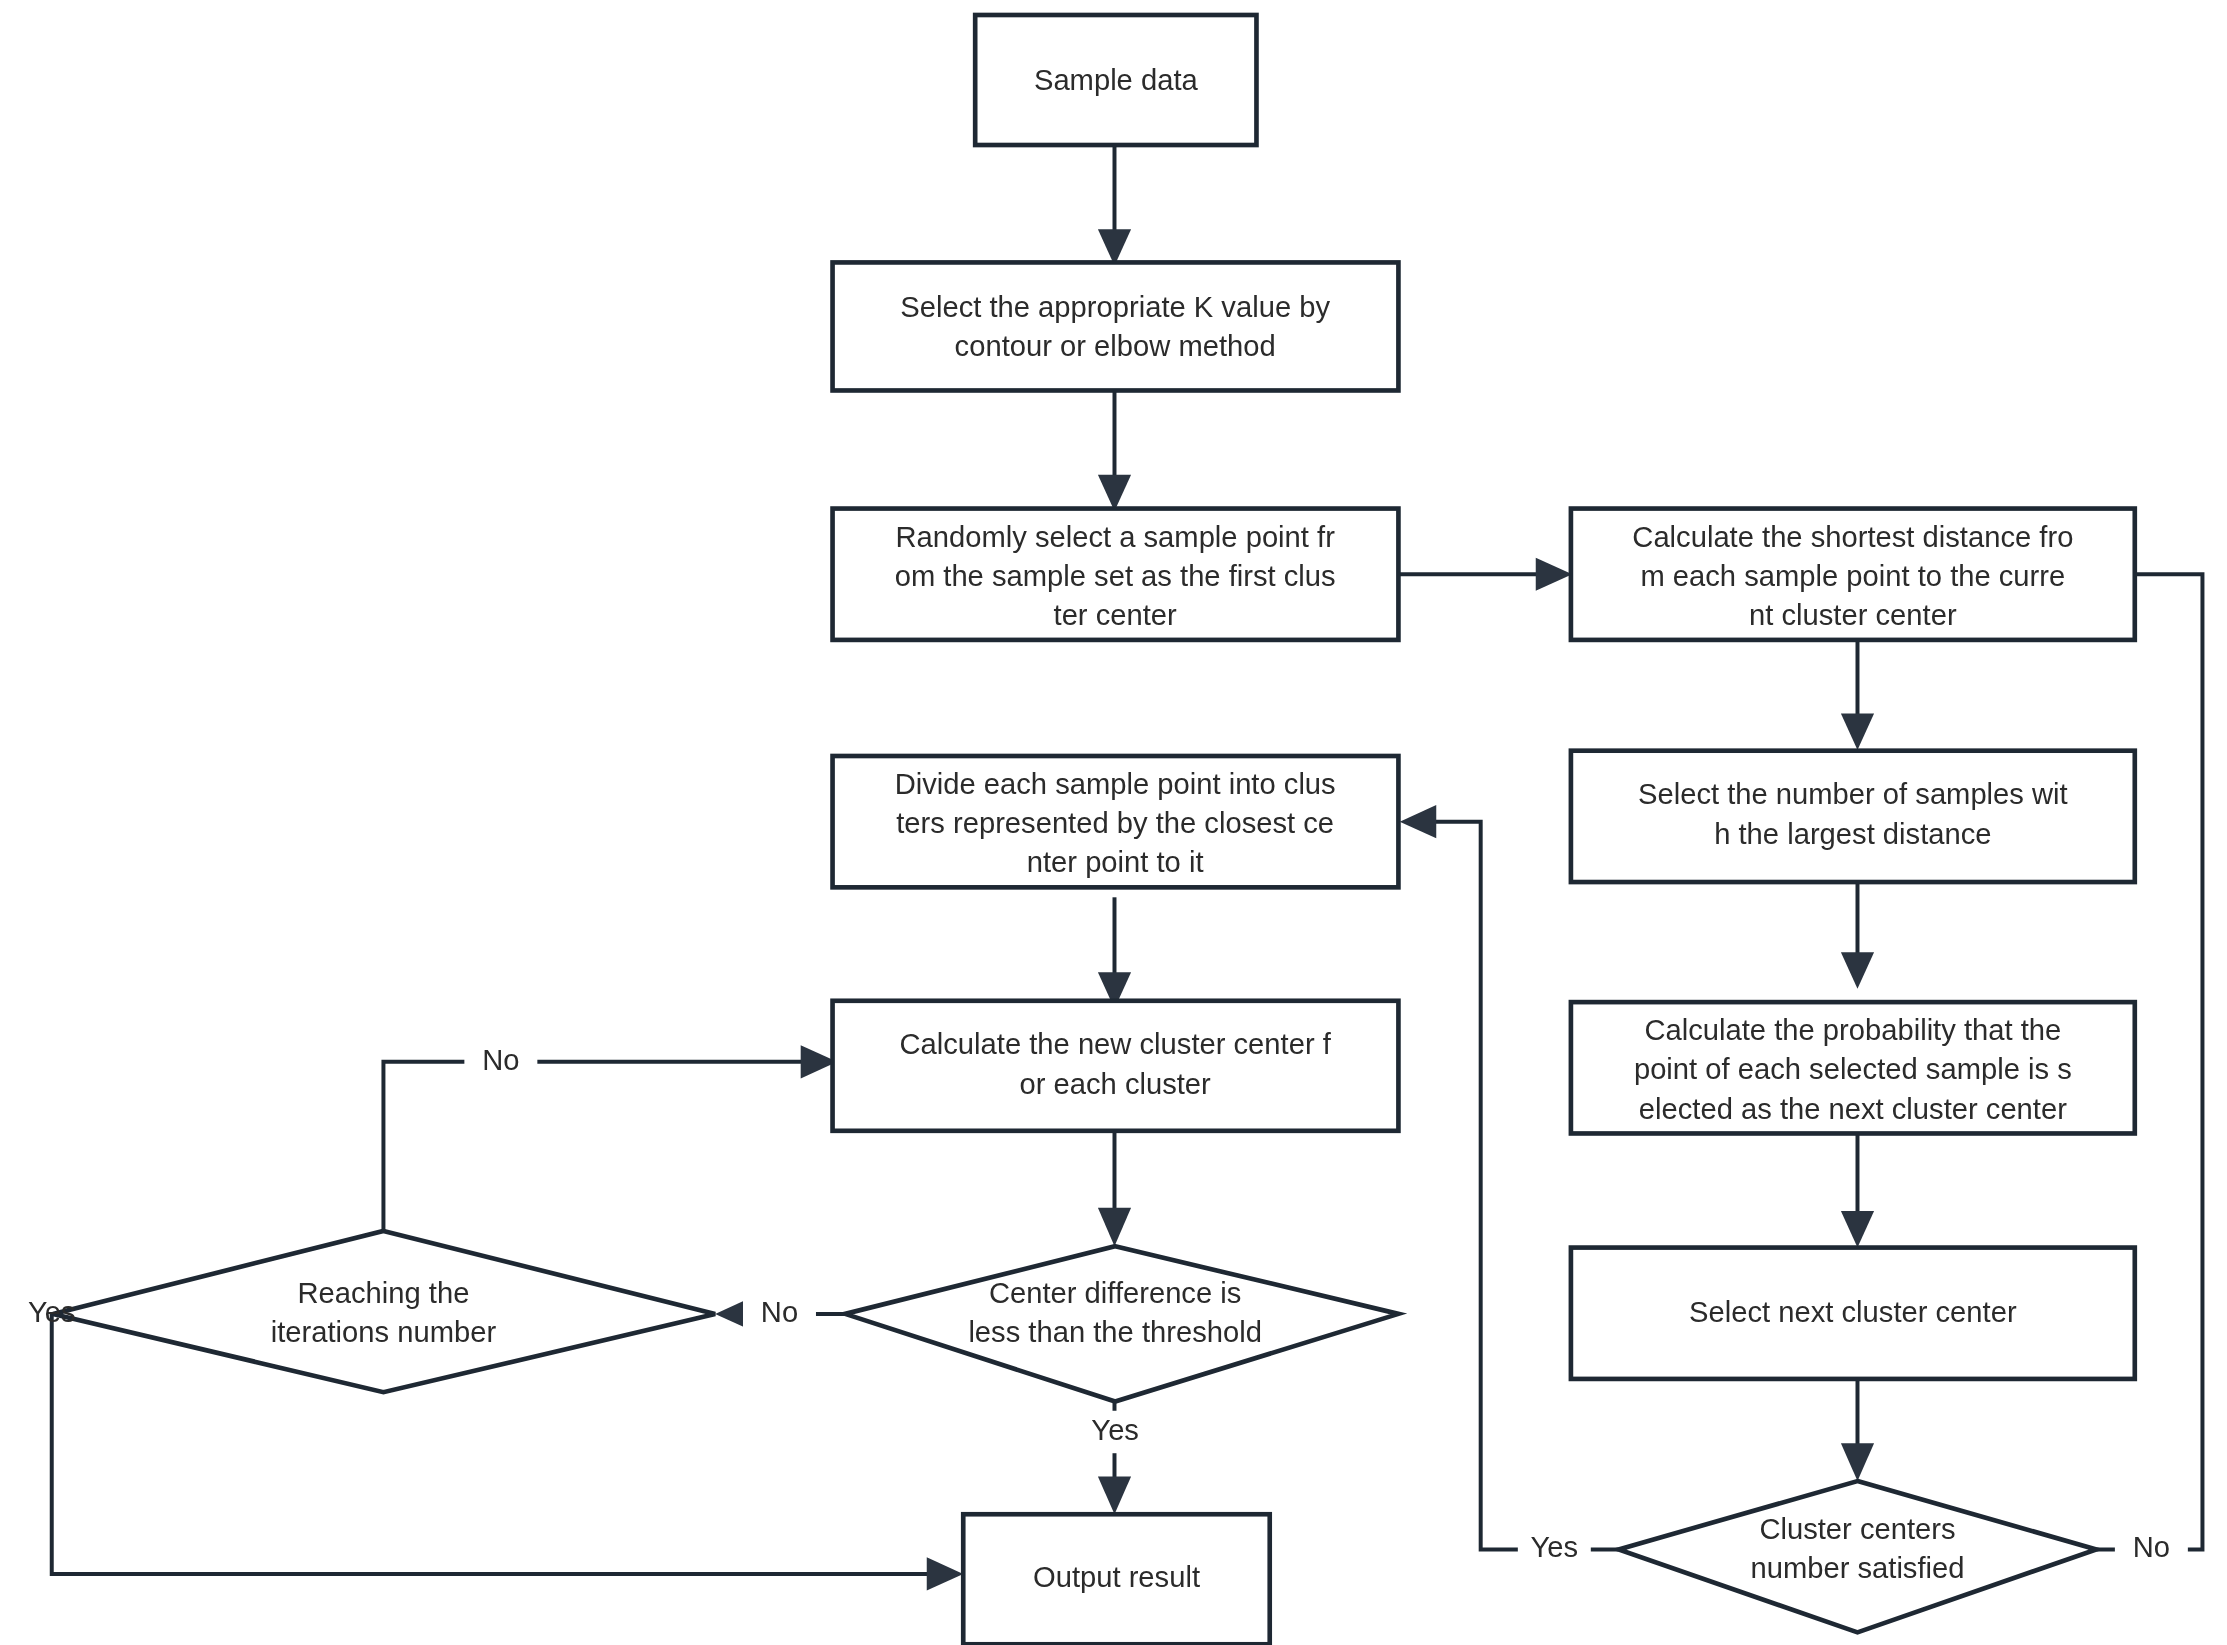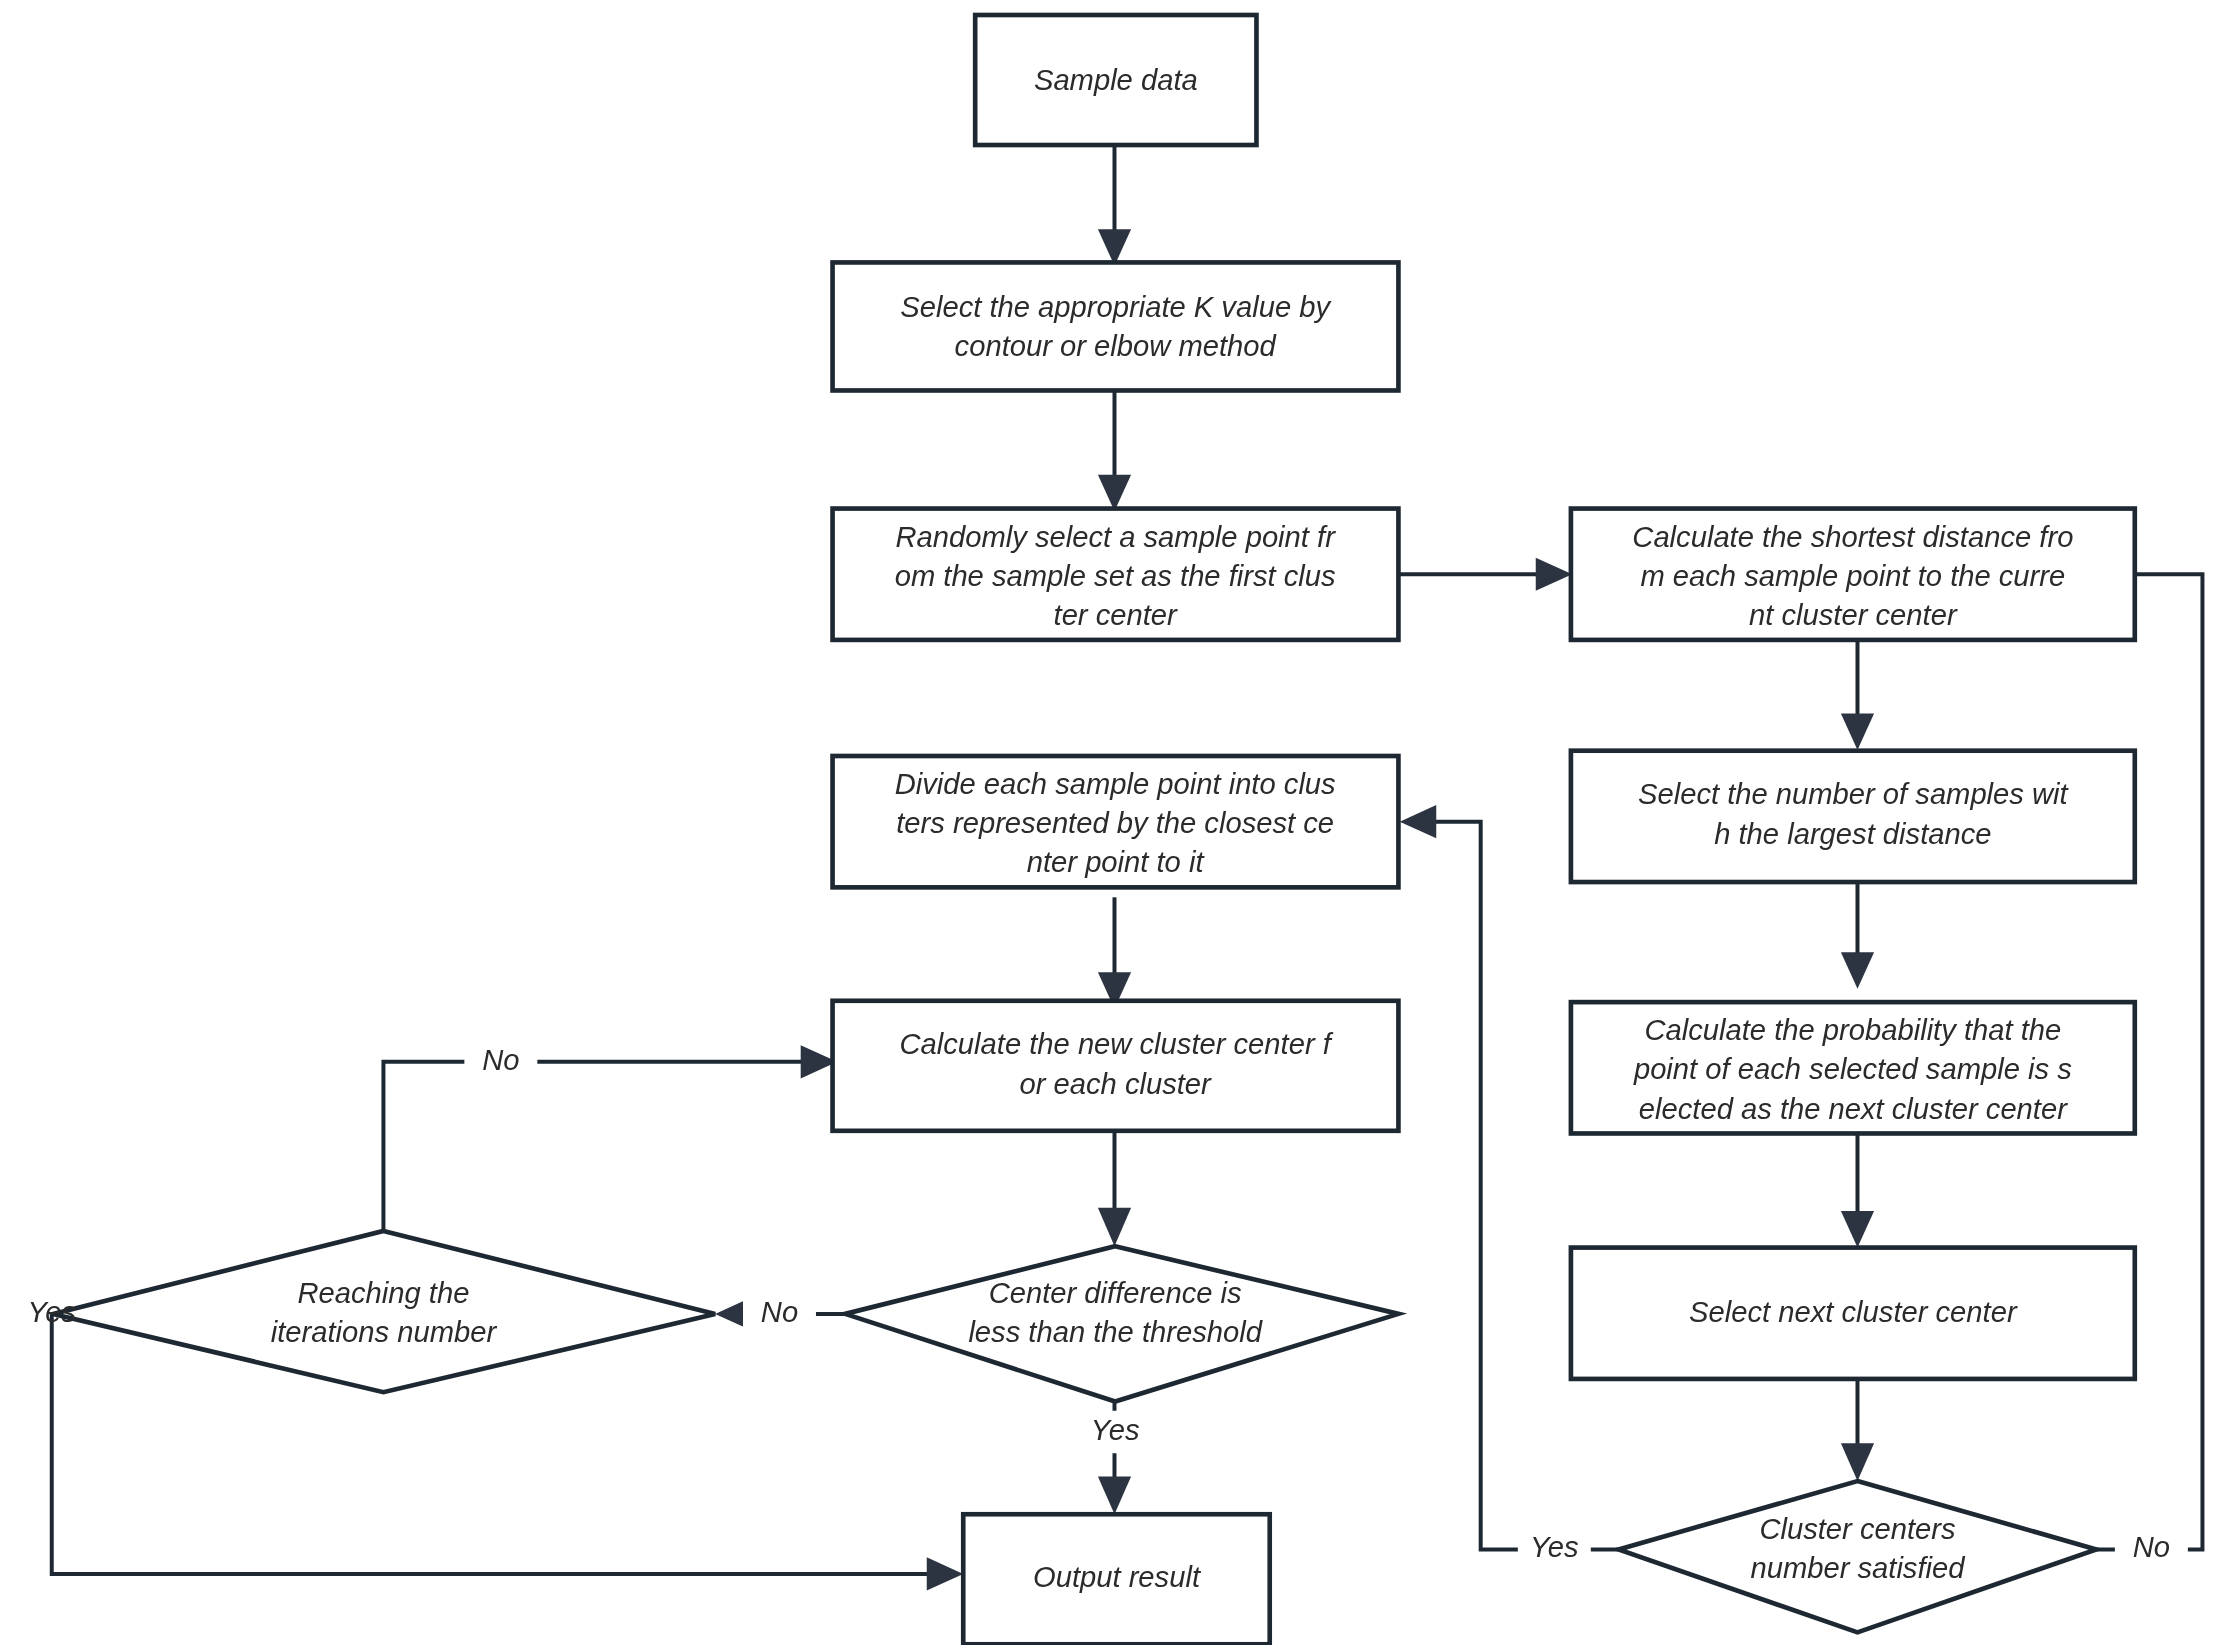--- a/index.html
+++ b/index.html
@@ -6,21 +6,20 @@
     margin: 0;
     padding: 0;
     background: #ffffff;
   }
   #root {
     position: relative;
     width: 2227px;
     height: 1646px;
     background: #ffffff;
     font-family: "Liberation Sans", sans-serif;
-    font-style: italic;
   }
   svg.flow {
     display: block;
     width: 2227px;
     height: 1646px;
   }
   .node-rect {
     fill: #ffffff;
     stroke: #1e2833;
     stroke-width: 7;

